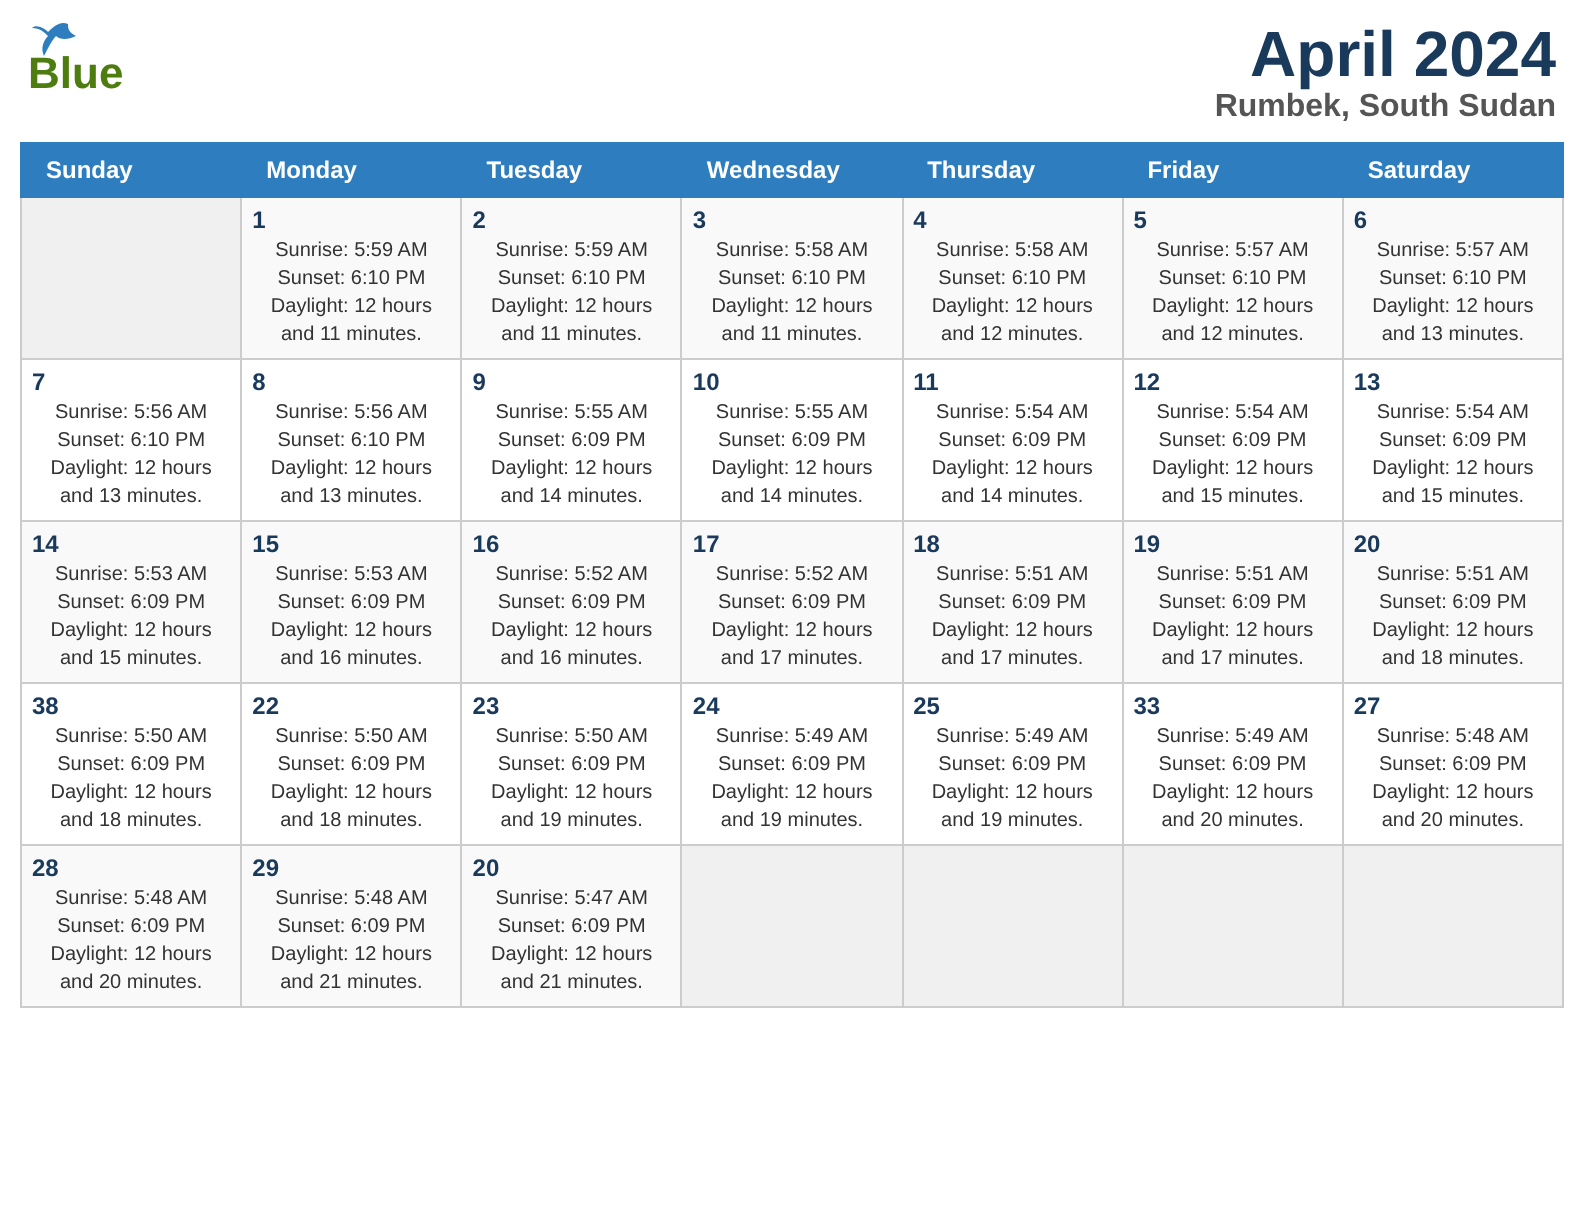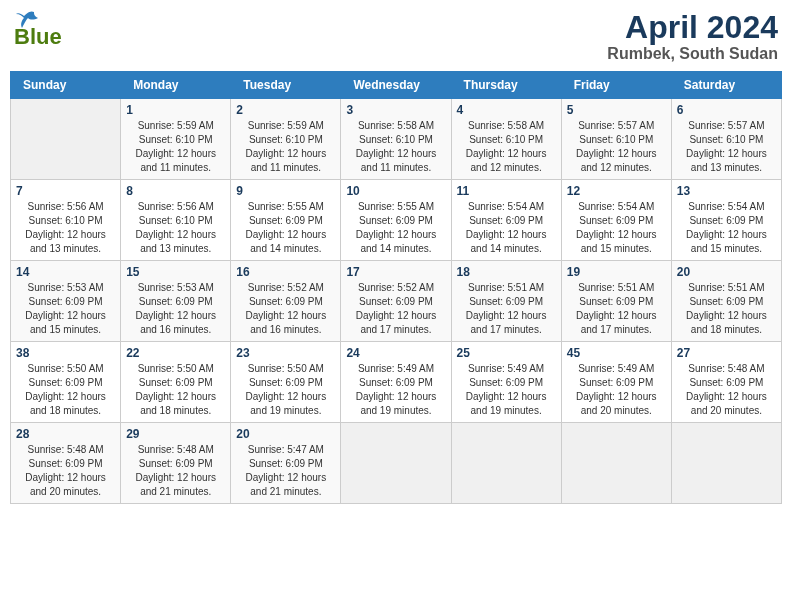--- a/index.html
+++ b/index.html
@@ -318,21 +318,21 @@
       </td>
         <td>
         <span class="day-num">25</span>
         <div class="day-info">
           <span>Sunrise: 5:49 AM</span><br>
           <span>Sunset: 6:09 PM</span><br>
           <span>Daylight: 12 hours and 19 minutes.</span>
         </div>
       </td>
         <td>
-        <span class="day-num">45</span>
+        <span class="day-num">33</span>
         <div class="day-info">
           <span>Sunrise: 5:49 AM</span><br>
           <span>Sunset: 6:09 PM</span><br>
           <span>Daylight: 12 hours and 20 minutes.</span>
         </div>
       </td>
         <td>
         <span class="day-num">27</span>
         <div class="day-info">
           <span>Sunrise: 5:48 AM</span><br>

